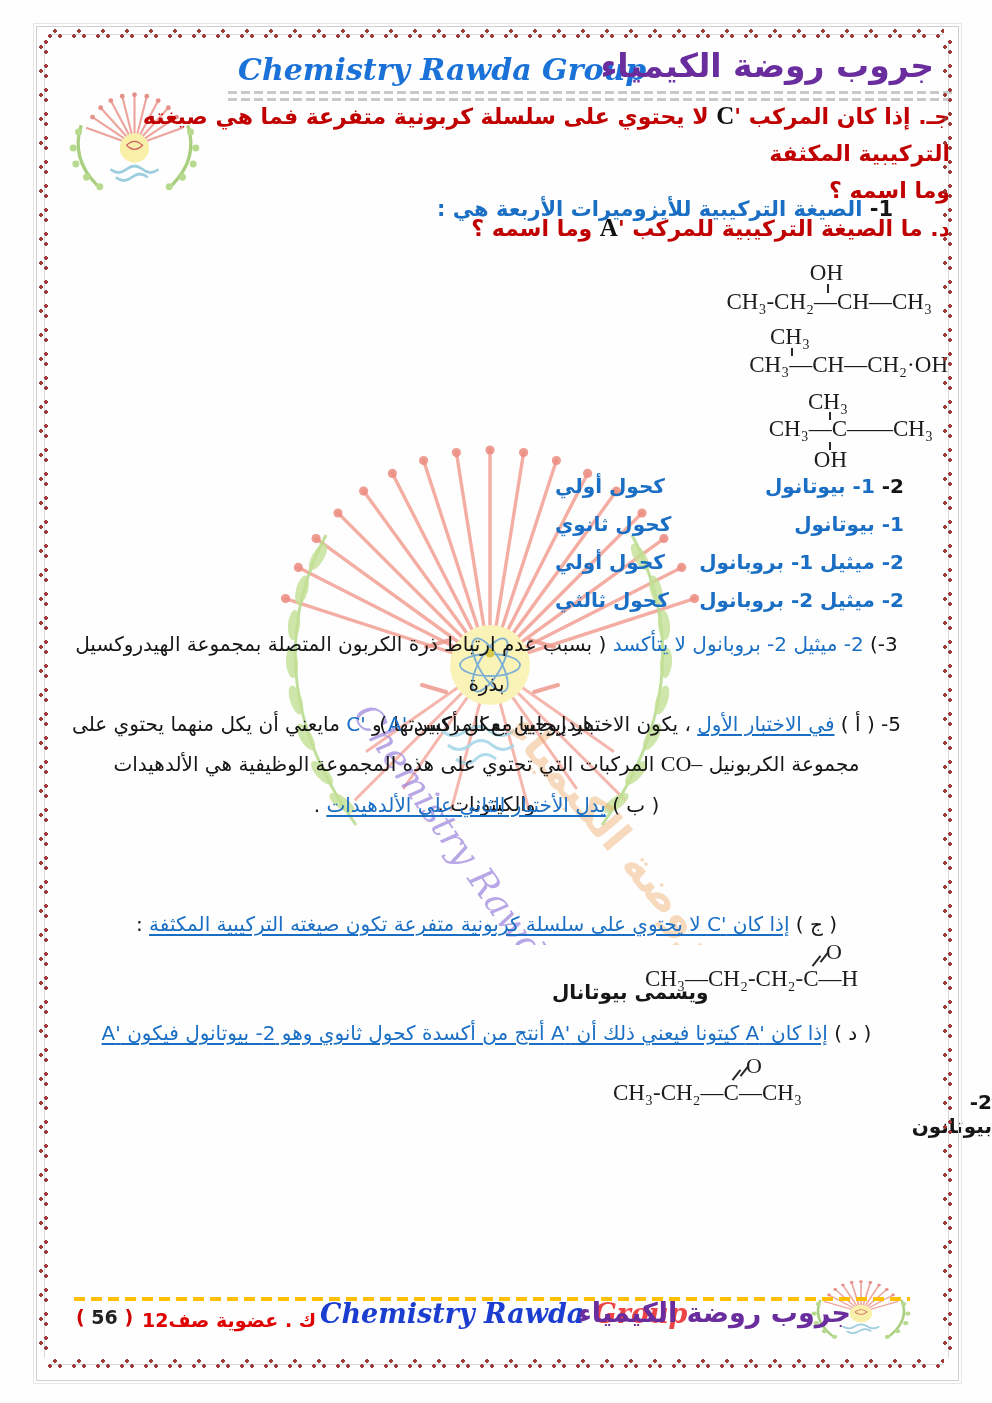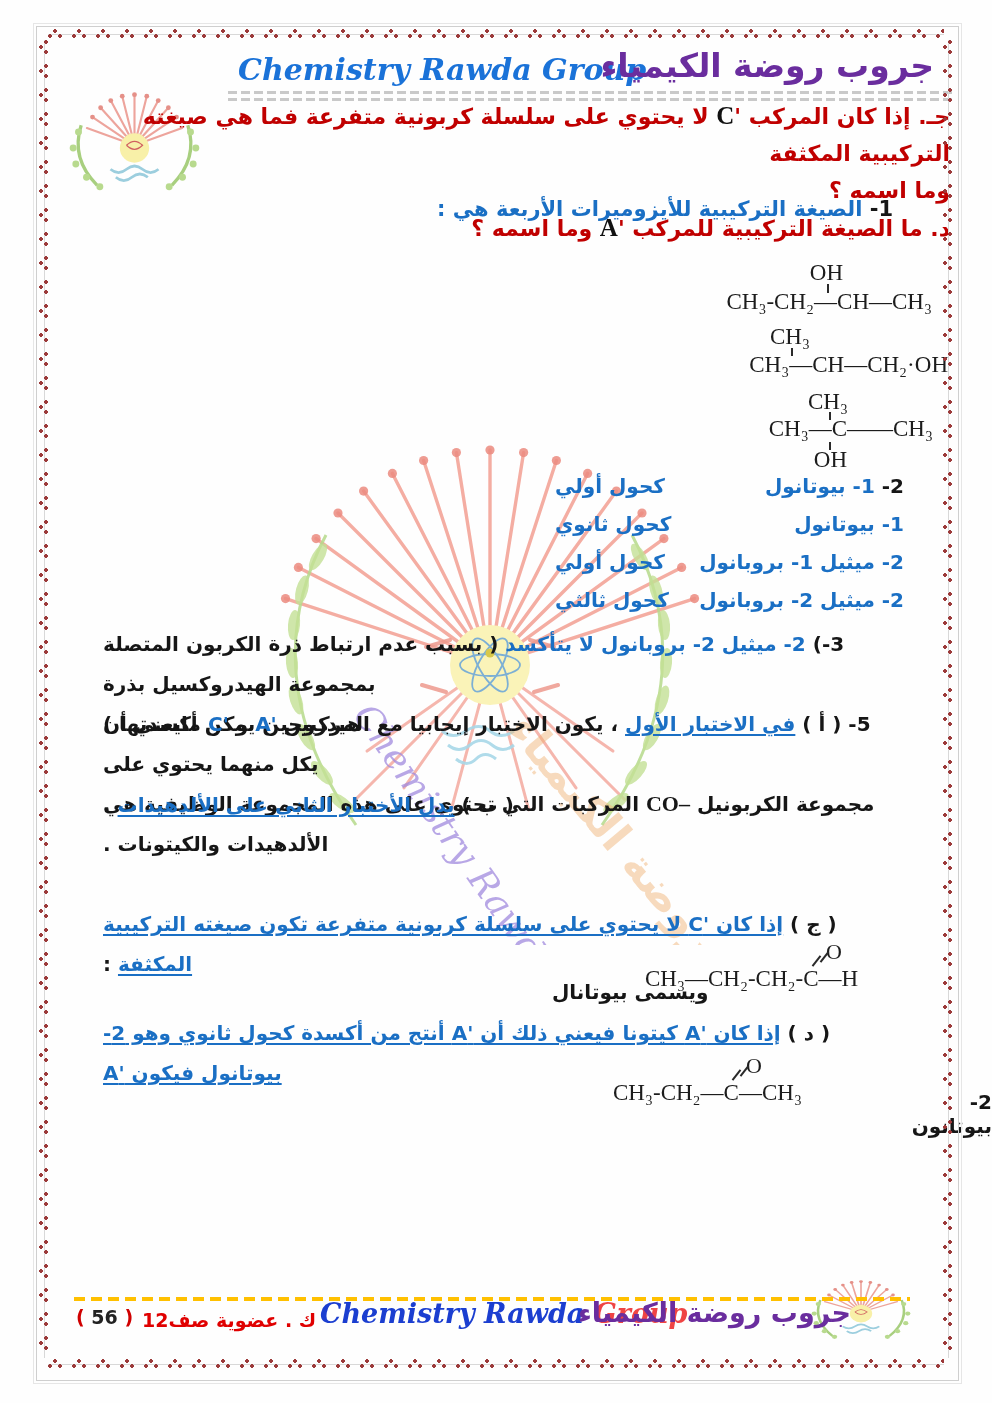--- a/index.html
+++ b/index.html
@@ -39,22 +39,22 @@
       repeating-linear-gradient(90deg,#c9c9c9 0 9px, transparent 9px 13px),
       repeating-linear-gradient(90deg,#c9c9c9 0 9px, transparent 9px 13px);
     background-size:100% 3px,100% 3px; background-position:0 1px,0 8px; background-repeat:no-repeat; }
 
   
   .qblock { position:absolute; top:97px; right:42px; width:882px; direction:rtl; text-align:right;
     font-weight:bold; font-size:22px; line-height:37px; color:#c00000; z-index:2; }
   .qsym { font-family:"Liberation Serif","DejaVu Serif",serif; color:#111111; font-size:25px; }
 
   
-  .txt { position:absolute; left:68px; right:87px; direction:rtl; text-align:left;
-    font-weight:bold; font-size:20px; line-height:40px; color:#161616; z-index:2;margin-left:35px; }
+  .txt { position:absolute; left:68px; right:87px; direction:rtl; text-align:center;
+    font-weight:normal; font-size:20px; line-height:40px; color:#161616; z-index:2; }
   .blue { color:#1a6fc4; }
   .u { text-decoration:underline; text-underline-offset:3px; }
   .serif-ltr { font-family:"Liberation Serif","DejaVu Serif",serif; direction:ltr; unicode-bidi:isolate; font-size:22px; }
 
   .h1num { position:absolute; right:99px; top:197px; direction:rtl; font-weight:bold; font-size:21px; z-index:2; }
   .h1num .t { color:#1a6fc4; }
 
   
   .fml { position:absolute; direction:ltr; font-family:"Liberation Serif","DejaVu Serif",serif;
     font-size:23px; color:#1c1c1c; z-index:2; white-space:nowrap; }

